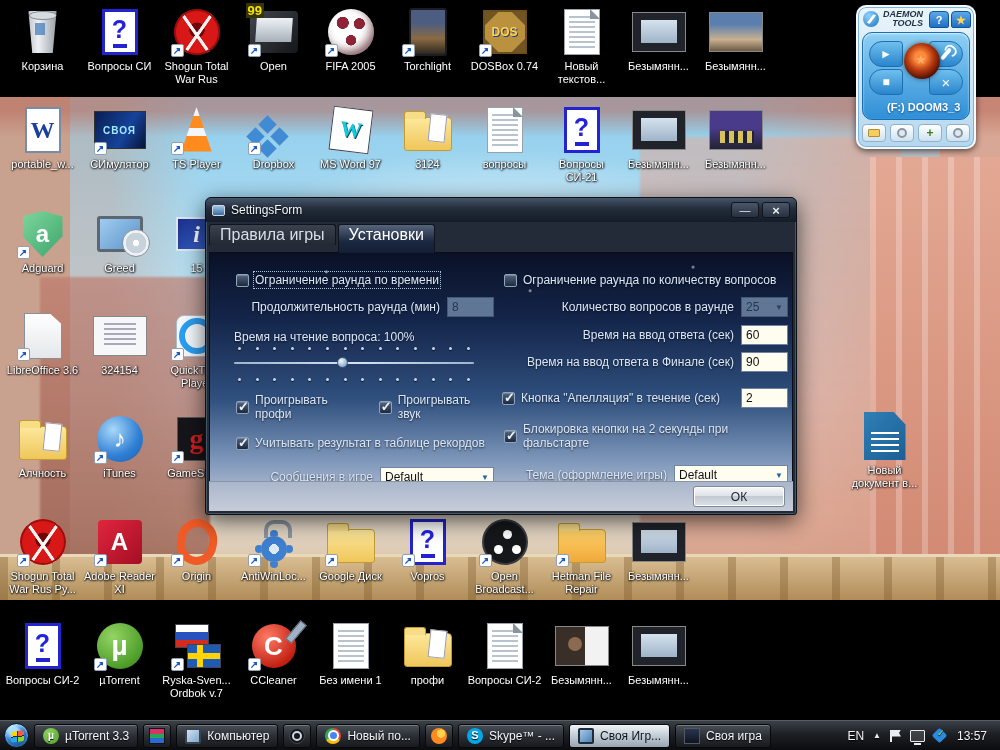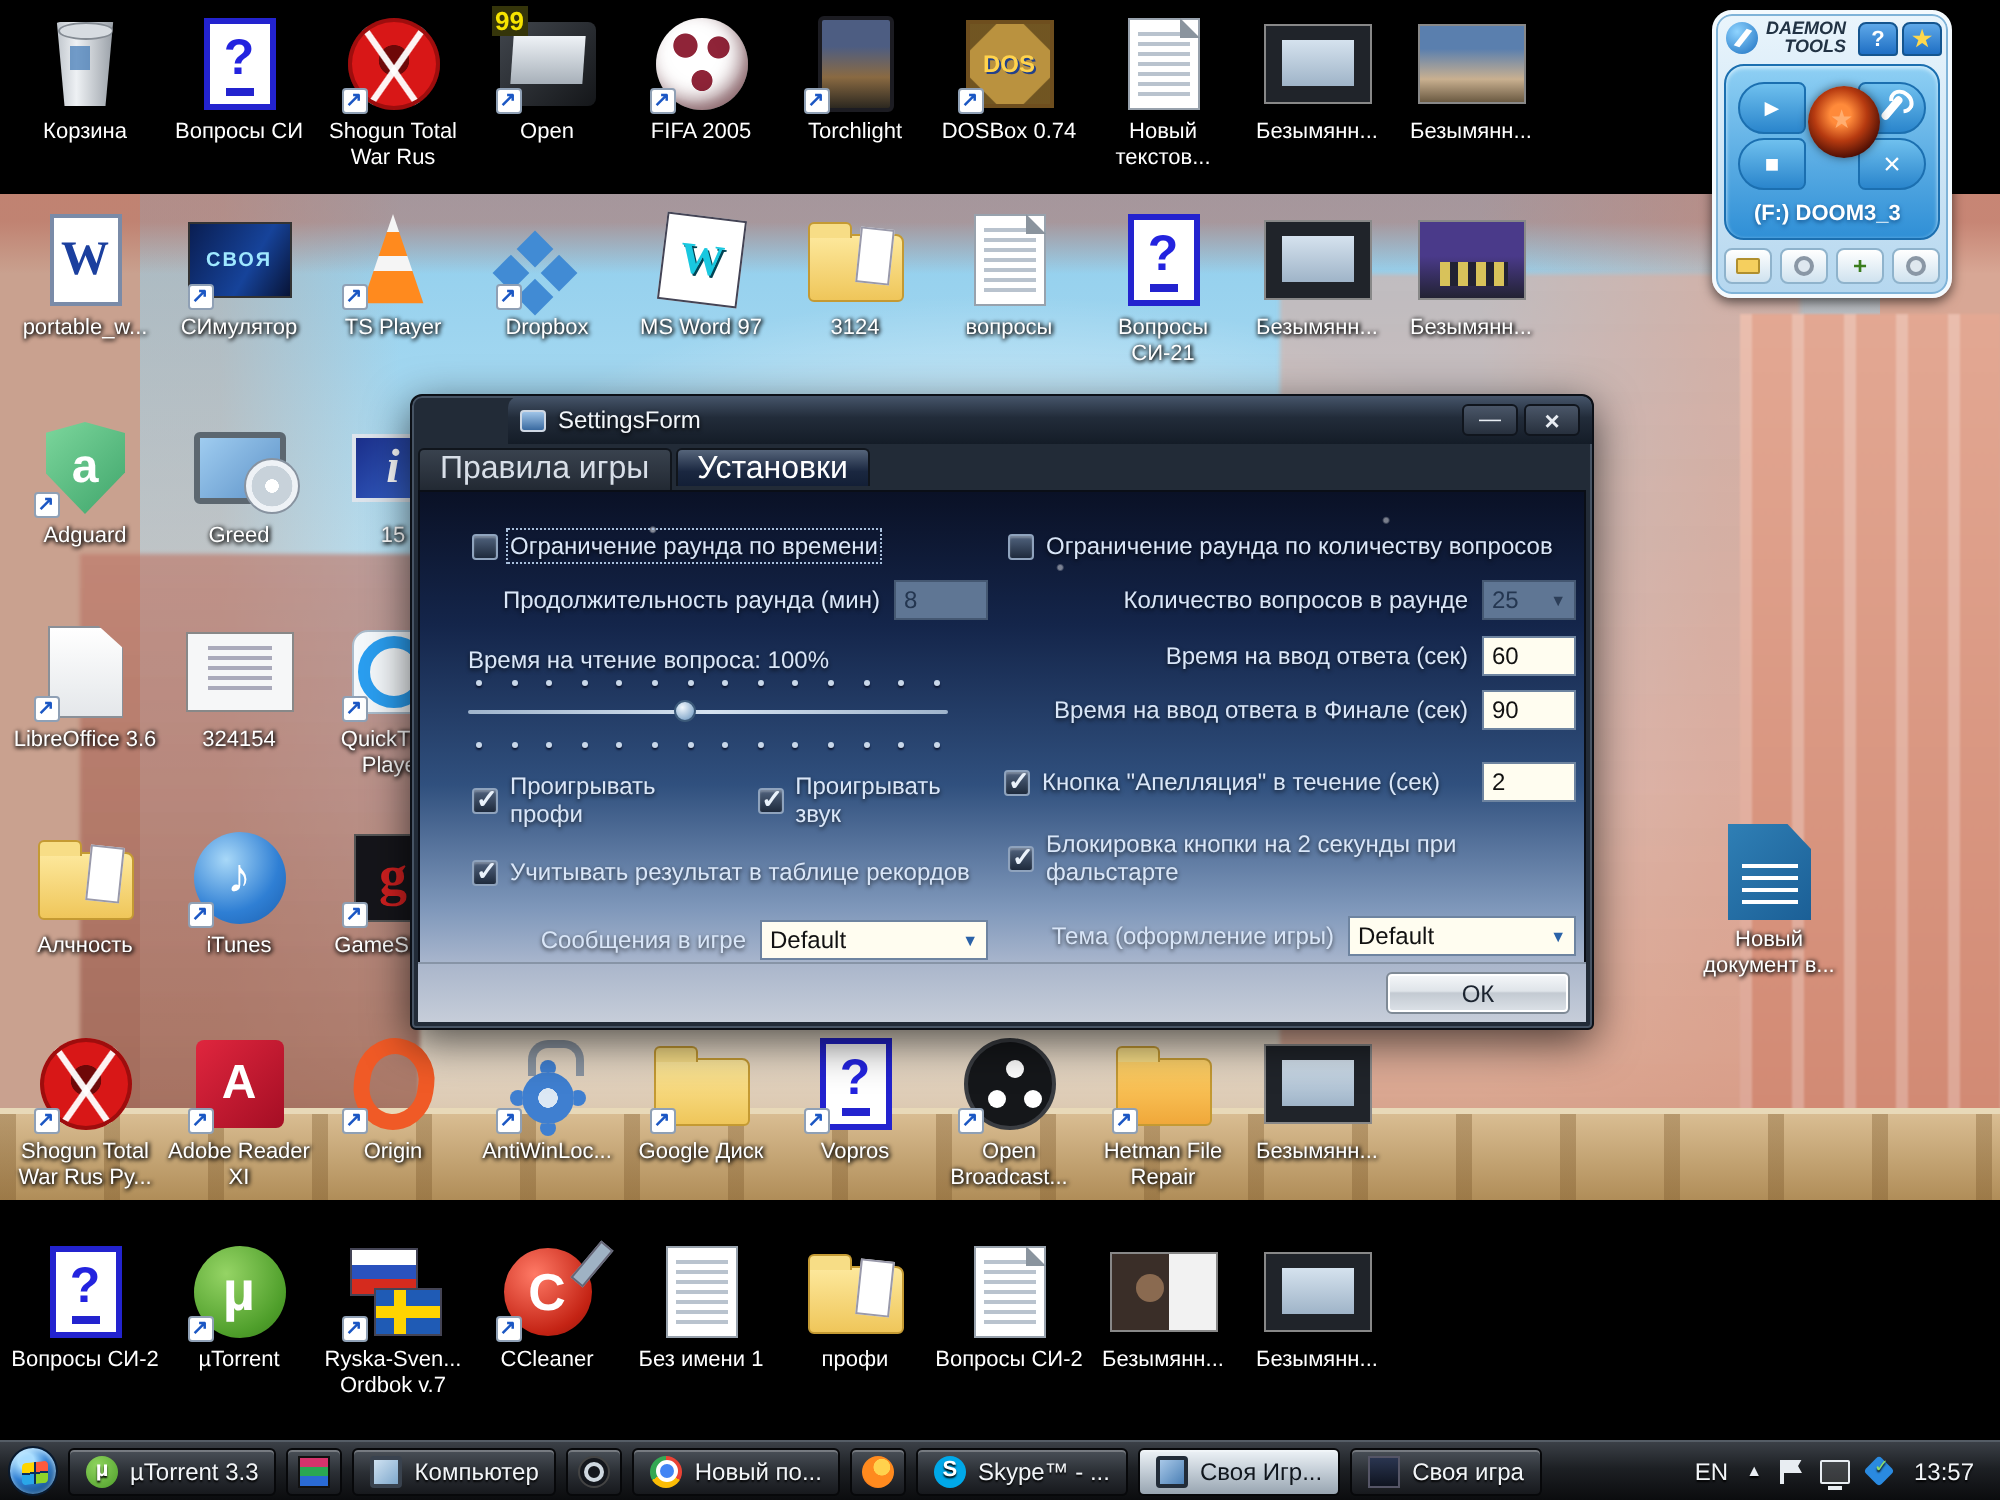--- a/index.html
+++ b/index.html
@@ -155,42 +155,42 @@
     display:flex; align-items:center; justify-content:center; border:1px solid #1b6fb0; }
   .g-play { left:6px; top:8px; border-radius:14px 4px 4px 14px; }
   .g-stop { left:6px; top:36px; border-radius:14px 4px 4px 14px; }
   .g-wrench { right:6px; top:8px; border-radius:4px 14px 14px 4px; }
   .g-close { right:6px; top:36px; border-radius:4px 14px 14px 4px; font-size:15px; }
   .g-wrench i { display:block; width:4px; height:14px; background:#fff; transform:rotate(40deg); border-radius:2px; position:relative; }
   .g-wrench i::after { content:""; position:absolute; top:-4px; left:-3px; width:9px; height:7px; border:2px solid #fff; border-radius:50%; border-bottom-color:rgba(0,0,0,0); }
   .g-disc { position:absolute; left:41px; top:10px; width:36px; height:36px; border-radius:50%;
     background:radial-gradient(circle at 45% 40%, #ff8a3a 0 18%, #b63a10 45%, #4a0d04 75%, #1c0402); box-shadow:0 0 5px rgba(0,0,0,.5); }
   .g-disc::after { content:"★"; position:absolute; left:11px; top:9px; color:#ffae70; font-size:13px; }
-  .g-drive { position:absolute; left:0; right:0; bottom:6px; text-align:left; padding-left:14px; color:#fff; font-size:11px; font-weight:bold; text-shadow:0 1px 2px #14548e; }
+  .g-drive { position:absolute; left:0; right:0; bottom:6px; text-align:left; padding-left:24px; color:#fff; font-size:11px; font-weight:bold; text-shadow:0 1px 2px #14548e; }
   .g-tools { display:flex; justify-content:center; gap:4px; margin-top:2px; }
   .g-tool { width:24px; height:18px; border-radius:4px; background:linear-gradient(#ffffff,#cfe2ef); border:1px solid #8fb3cc;
     display:flex; align-items:center; justify-content:center; font-size:12px; font-weight:bold; color:#3a7d1d; }
   .g-tool .mini-folder { width:12px; height:8px; background:#f5cf5e; border:1px solid #b08f2e; border-radius:1px; }
   .g-tool .mini-disc { width:10px; height:10px; border-radius:50%; border:2px solid #8a97a5; background:#dfe8ef; }
 
   
   .dialog { position:absolute; left:205px; top:197px; width:592px; height:318px; border-radius:6px 6px 3px 3px;
     background:linear-gradient(180deg,#3c4document7 0,#232b36 100%); background:#222b37; border:1px solid #0c1017;
     box-shadow:0 6px 22px rgba(0,0,0,.65), inset 0 0 0 1px rgba(140,160,185,.35); }
   .d-title { height:24px; display:flex; align-items:center; padding:0 6px; border-radius:6px 6px 0 0;
-    background:linear-gradient(180deg,#46556a 0%,#222c3a 45%,#141c27 100%);margin-left:48px; }
+    background:linear-gradient(180deg,#46556a 0%,#222c3a 45%,#141c27 100%); }
   .d-title-icon { width:13px; height:11px; border:1px solid #cfd8e4; border-radius:2px; background:linear-gradient(#9fc4e8,#3a6aa0); margin-right:6px; }
   .d-title-text { color:#f2f6fa; font-size:12px; text-shadow:0 1px 2px #000; flex:1; }
   .d-winbtn { width:28px; height:16px; margin-left:3px; color:#e8edf3; font-size:11px; line-height:15px; text-align:center;
     border-radius:3px; background:linear-gradient(#4a5668,#27303d); border:1px solid #10151d; }
   .d-winbtn.close { font-size:13px; font-weight:bold; }
   .d-tabs { display:flex; padding:2px 3px 0 3px; gap:2px; }
   .d-tab { height:21px; padding:0 10px; font-size:16px; color:#d8dfe8; line-height:20px;
     background:linear-gradient(#3c4document 0,#242b35 100%); background:linear-gradient(#39424e,#222933); border:1px solid #10151c; border-bottom:none; border-radius:3px 3px 0 0; }
-  .d-tab.active { color:#fff; background:linear-gradient(#55647a,#1a2740 60%,#131f36); position:relative; top:0; height:19px; margin-bottom:-1px; z-index:2; }
+  .d-tab.active { color:#fff; background:linear-gradient(#55647a,#1a2740 60%,#131f36); position:relative; top:0; height:29px; margin-bottom:-1px; z-index:2; }
   .d-content { position:relative; margin:0 3px; height:238px; border:1px solid #0a0e16;
     background:
       radial-gradient(circle at 20% 8%, rgba(255,255,255,.5) 0 1px, rgba(0,0,0,0) 2px),
       radial-gradient(circle at 55% 16%, rgba(255,255,255,.45) 0 1px, rgba(0,0,0,0) 2px),
       radial-gradient(circle at 83% 6%, rgba(255,255,255,.45) 0 1px, rgba(0,0,0,0) 2px),
       linear-gradient(180deg,#0a1126 0%,#14254a 28%,#30507e 62%,#7location90 0, #7e97ba 88%,#a9b6cd 100%);
     background:
       radial-gradient(circle at 20% 8%, rgba(255,255,255,.5) 0 1px, rgba(0,0,0,0) 2px),
       radial-gradient(circle at 55% 16%, rgba(255,255,255,.45) 0 1px, rgba(0,0,0,0) 2px),
       radial-gradient(circle at 83% 6%, rgba(255,255,255,.45) 0 1px, rgba(0,0,0,0) 2px),

